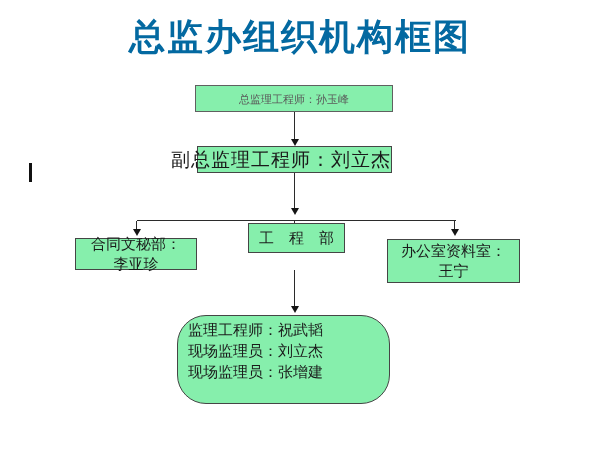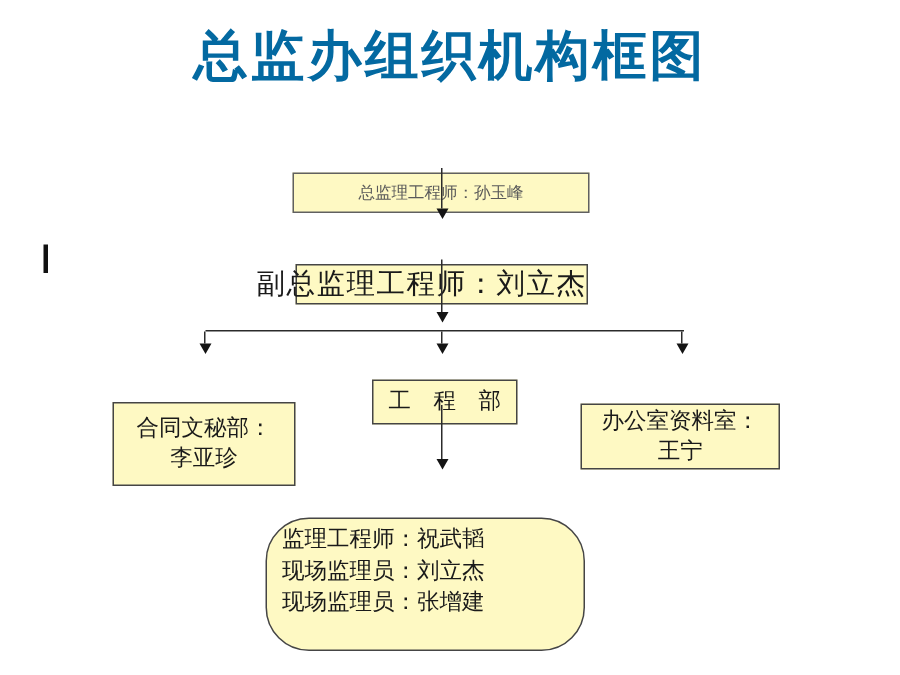--- a/index.html
+++ b/index.html
@@ -23,35 +23,34 @@
   }
   .cursor-mark {
     position: absolute;
     left: 29px; top: 163px;
     width: 3px; height: 19px;
     background: #111111;
   }
   .box {
     position: absolute;
     border: 1px solid #454545;
-    background: #fef9c3;
+    background: #86efac;
     box-sizing: border-box;
     display: flex;
     flex-direction: column;
     align-items: center;
     justify-content: center;
     font-size: 15px;
     color: #1a1a1a;
     line-height: 20px;
     white-space: nowrap;
-    margin-top: 30px;
   }
   .box-chief   { left: 195px; top: 85px;  width: 198px; height: 27px; font-size: 11px; color: #5a5a5a; border-color: #606060; }
   .box-deputy  { left: 197px; top: 146px; width: 195px; height: 27px; font-size: 19px; letter-spacing: 1px; align-items: flex-end; }
-  .box-contract{ left: 75px;  top: 238px; width: 122px; height: 56px; }
+  .box-contract{ left: 75px;  top: 238px; width: 122px; height: 32px; }
   .box-eng     { left: 248px; top: 223px; width: 97px;  height: 30px; }
   .box-office  { left: 387px; top: 239px; width: 133px; height: 44px; }
   .box-staff   {
     left: 177px; top: 315px; width: 213px; height: 89px;
     align-items: flex-start; justify-content: flex-start;
     padding: 3px 0 0 10px; line-height: 21px; border-radius: 29px;
   }
   .vline { position: absolute; width: 1px; background: #2b2b2b; }
   .hline { position: absolute; height: 1px; background: #2b2b2b; }
   .arrow-down {

